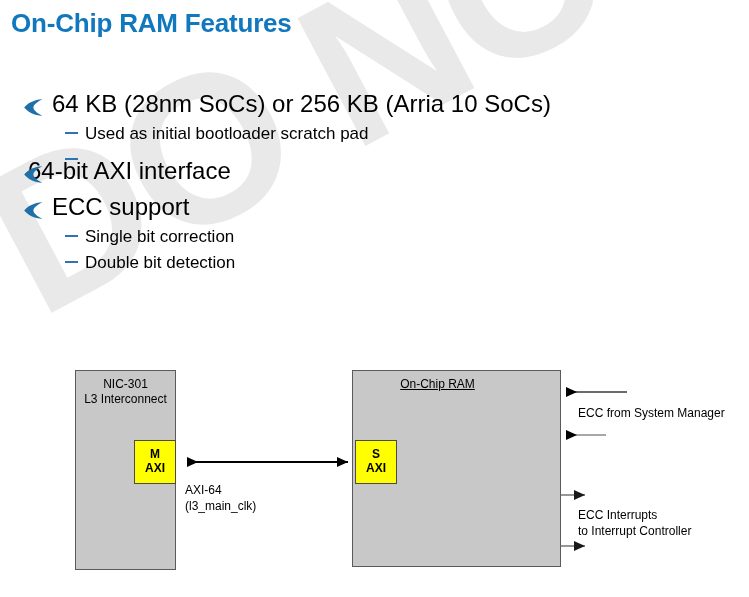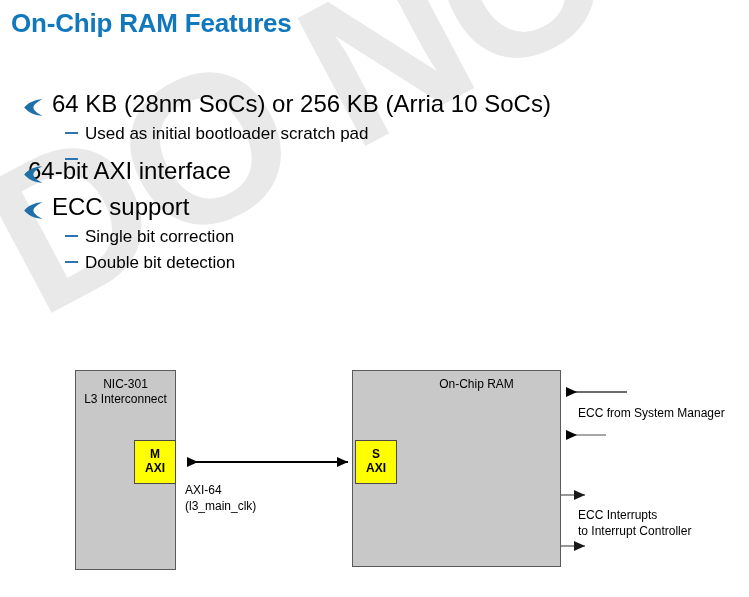--- a/index.html
+++ b/index.html
@@ -115,21 +115,21 @@
 
   .blk-label {
     position: absolute;
     text-align: center;
     font-size: 12px;
     line-height: 15px;
     color: #000000;
     white-space: nowrap;
   }
   #lbl-nic { left: 60px;  top: 377px; width: 131px; }
-  #lbl-ram { left: 372px; top: 377px; width: 209px; }
+  #lbl-ram { left: 333px; top: 377px; width: 209px; text-decoration: underline; }
 
   .port {
     position: absolute;
     background: #ffff00;
     border: 1px solid #4a4a4a;
     box-sizing: border-box;
     text-align: center;
     font-size: 12px;
     font-weight: bold;
     line-height: 14px;

